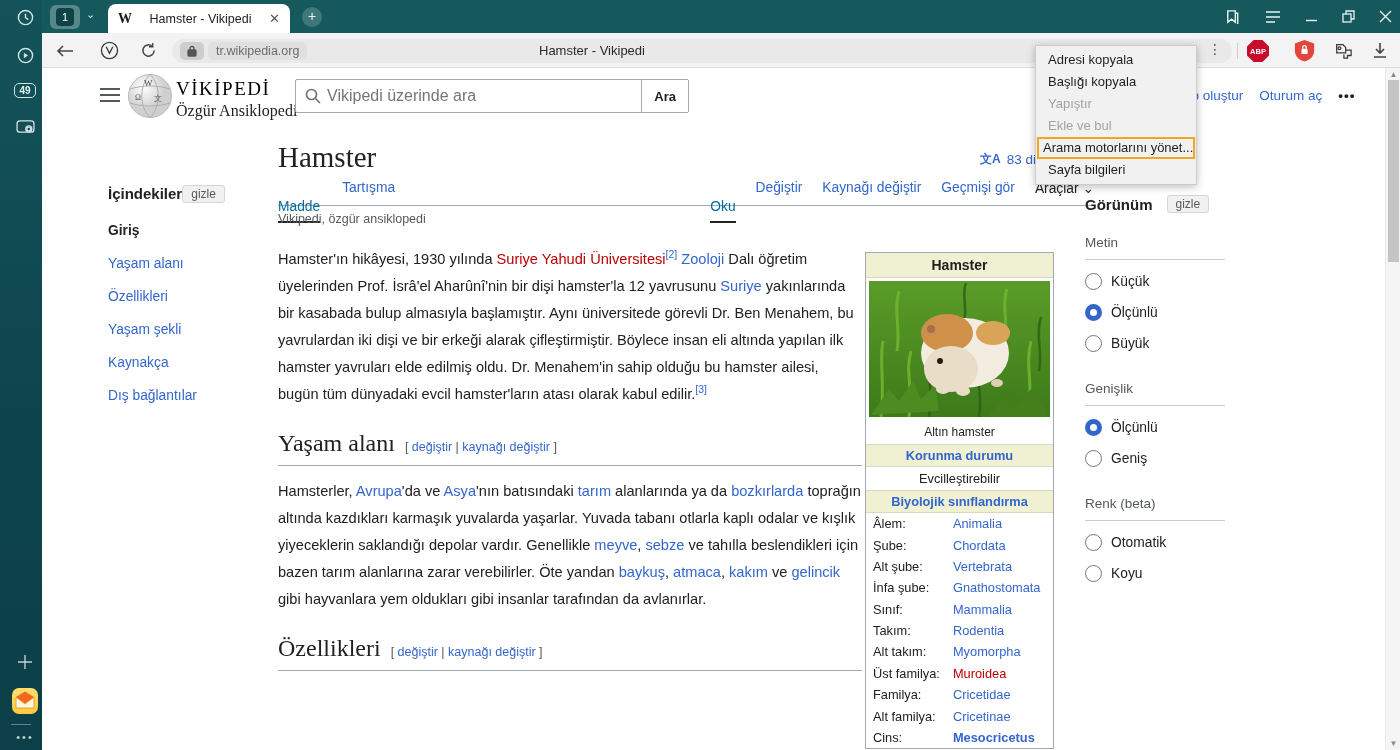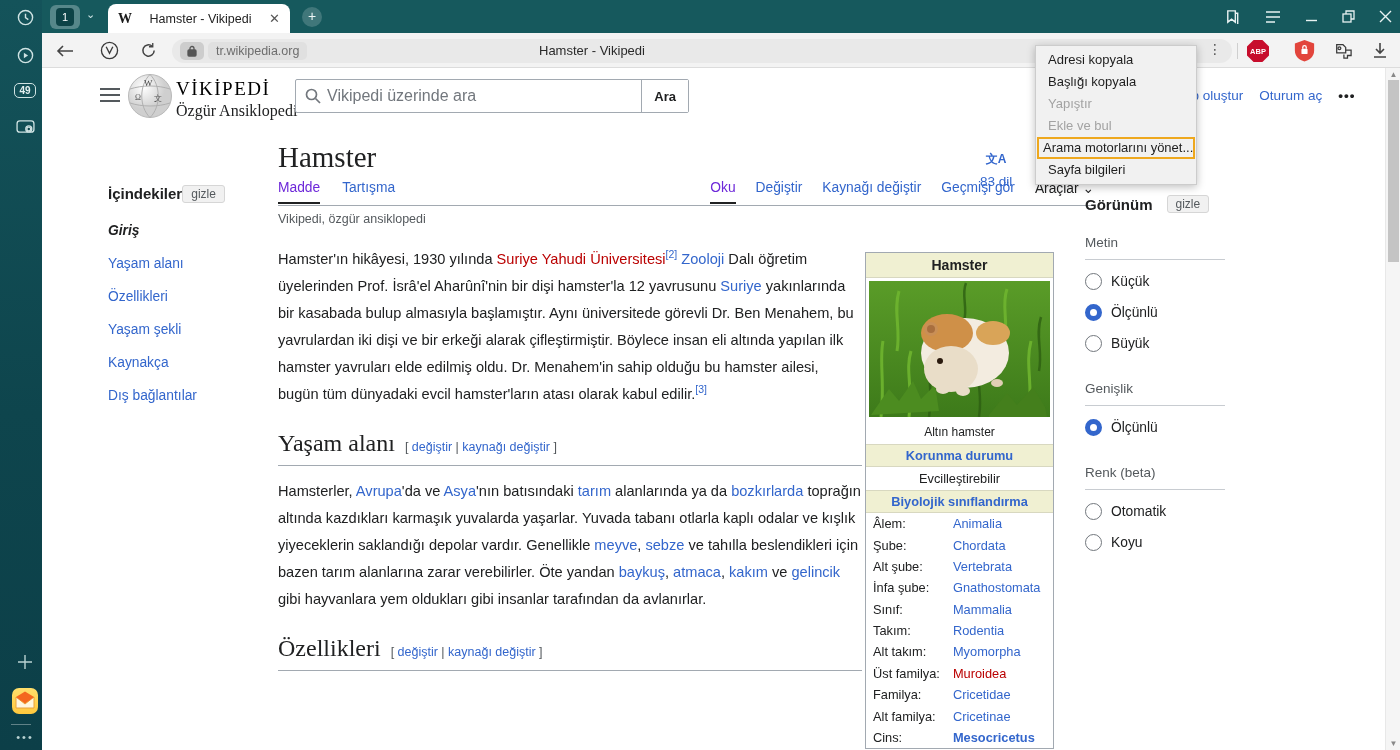--- a/index.html
+++ b/index.html
@@ -68,31 +68,31 @@
   .hdr-links .lnk { color:#3366cc; }
   .hdr-links .dots { color:#202122; font-weight:bold; letter-spacing:1px; }
 
   
   .toc { position:absolute; left:66px; top:117px; width:165px; }
   .toc-head { display:flex; align-items:flex-start; gap:0; }
   .toc-title { font-weight:bold; font-size:15px; color:#202122; }
   .chip { font-size:12px; color:#54595d; background:#f1f1f1; border:1px solid #d6d6d6; border-radius:3px; padding:1px 8px; }
   .toc-list { margin-top:16px; }
   .toc-item { font-size:13.8px; color:#3366cc; margin-bottom:10px; line-height:13px; padding:5px 0; }
-  .toc-item.active { color:#202122; font-weight:bold;font-style:italic; }
+  .toc-item.active { color:#202122; font-weight:bold; }
 
   
   .art-h1 { position:absolute; left:236px; top:73px; font-family:"Liberation Serif",serif; font-size:29px; font-weight:normal; color:#202122; }
-  .langbtn { position:absolute; left:938px; top:83px; color:#36c; font-size:13.5px; display:flex; gap:6px; align-items:center; white-space:nowrap;flex-direction:column; }
+  .langbtn { position:absolute; left:938px; top:83px; color:#36c; font-size:13.5px; display:flex; gap:6px; align-items:center; white-space:nowrap; }
   .langbtn .zi { font-size:12px; font-weight:bold; }
   .tabsrow { position:absolute; left:236px; top:112px; width:816px; height:26px; border-bottom:1px solid #a2a9b1; font-size:13.8px; }
   .tabsrow .lt { position:absolute; left:0; top:0; display:flex; gap:22px; }
   .tabsrow .rt { position:absolute; right:0; top:0; display:flex; gap:20px; }
   .wtab { color:#3366cc; padding-bottom:7px; white-space:nowrap; }
-  .wtab.active { color:#6d28d9; border-bottom:2px solid #202122; }
+  .wtab.active { color:#0369a1; border-bottom:2px solid #202122;margin-top:19px; }
   .wtab.dark { color:#202122; }
   .subtitle { position:absolute; left:236px; top:144px; font-size:12.5px; color:#54595d; }
 
   .artflow { position:absolute; left:236px; top:168px; width:584px; color:#202122; font-size:14.6px; line-height:27px; }
   .artflow p { margin:10px 0 16px; }
   .b { font-weight:bold; }
   .blue { color:#3366cc; }
   .red { color:#ba0000; }
   sup.ref { color:#3366cc; font-size:10.5px; line-height:0; }
   .h2row { border-bottom:1px solid #a2a9b1; margin:22px 0 12px; padding-bottom:4px; display:flex; align-items:baseline; gap:10px; }
@@ -476,20 +476,24 @@
               <span class="radio"></span>
               <span>Büyük</span>
             </div>
           </div>
           <div class="ap-group">
             <div class="ap-glabel">Genişlik</div>
             <div class="ap-opt">
               <span class="radio sel"></span>
               <span>Ölçünlü</span>
             </div>
+            <div class="ap-opt">
+              <span class="radio"></span>
+              <span>Geniş</span>
+            </div>
           </div>
           <div class="ap-group">
             <div class="ap-glabel">Renk (beta)</div>
             <div class="ap-opt">
               <span class="radio"></span>
               <span>Otomatik</span>
             </div>
             <div class="ap-opt">
               <span class="radio"></span>
               <span>Koyu</span>

